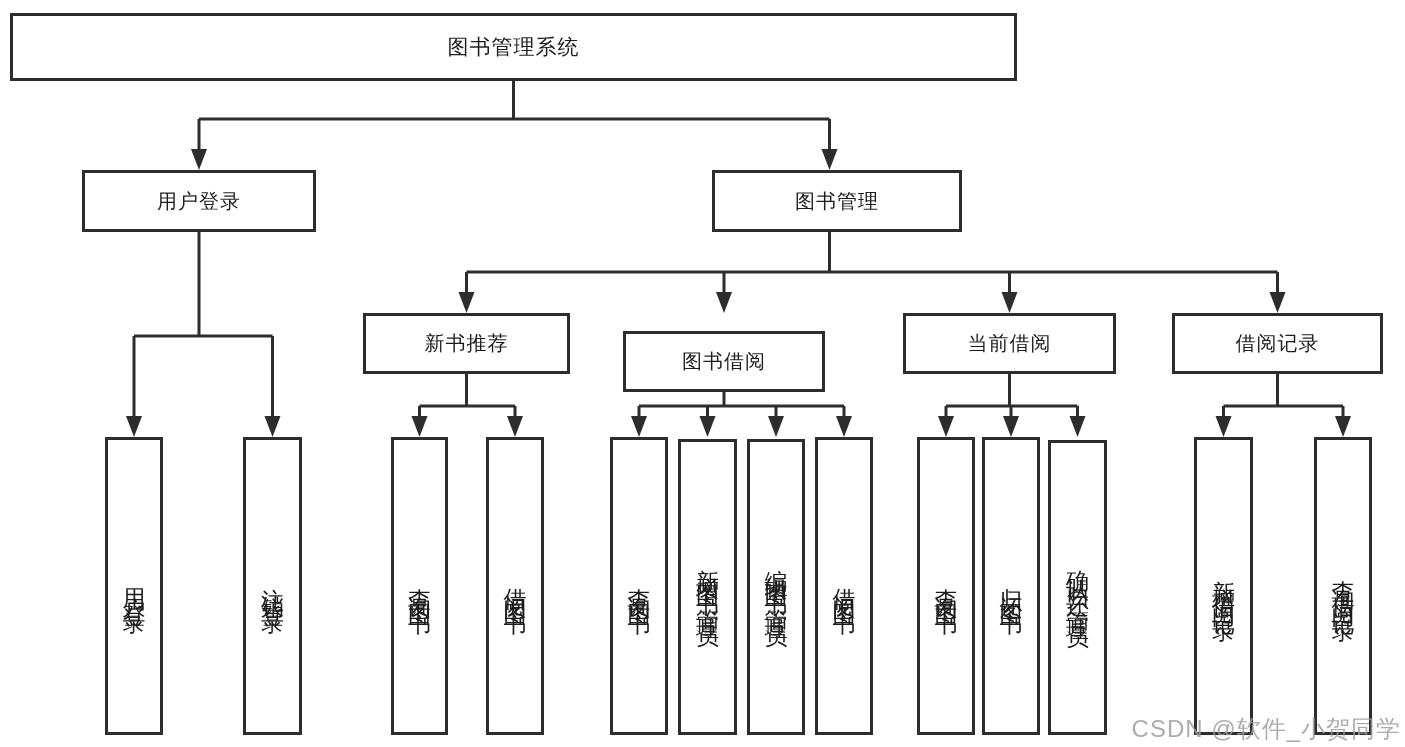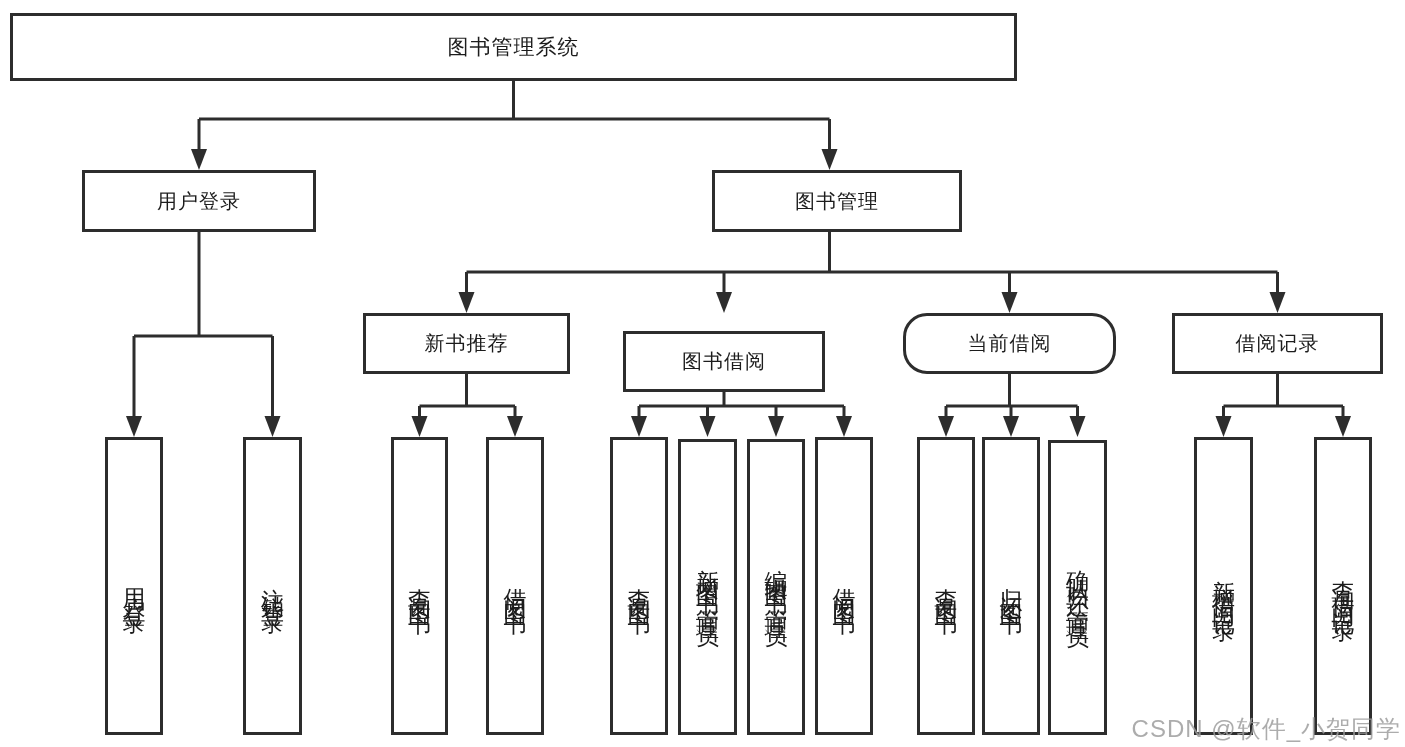--- a/index.html
+++ b/index.html
@@ -109,21 +109,21 @@
   <div class="box h-box" style="left:712px; top:170px; width:250px; height:62px;">
     <span>图书管理</span>
   </div>
 
   <div class="box h-box" style="left:363px; top:313px; width:207px; height:61px;">
     <span>新书推荐</span>
   </div>
   <div class="box h-box" style="left:623px; top:313px; width:202px; height:61px;margin-top:18px;">
     <span>图书借阅</span>
   </div>
-  <div class="box h-box" style="left:903px; top:313px; width:213px; height:61px;border-radius:24px;">
+  <div class="box h-box" style="left:903px; top:313px; width:213px; height:61px;">
     <span>当前借阅</span>
   </div>
   <div class="box h-box" style="left:1172px; top:313px; width:211px; height:61px;">
     <span>借阅记录</span>
   </div>
 
   <div class="box v-box" style="left:105px; top:437px; width:58px; height:298px;">
     <span class="v-text">用户登录</span>
   </div>
   <div class="box v-box" style="left:243px; top:437px; width:59px; height:298px;">

